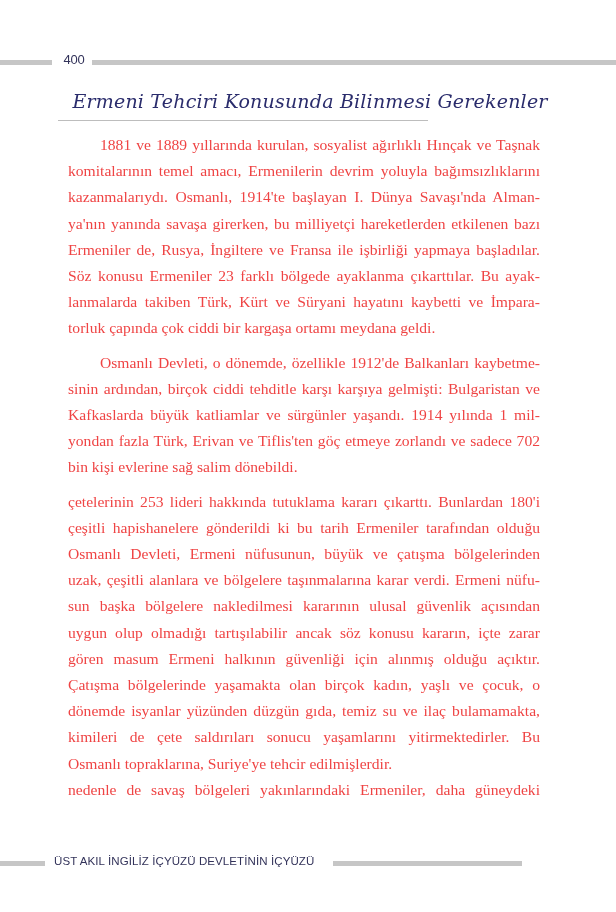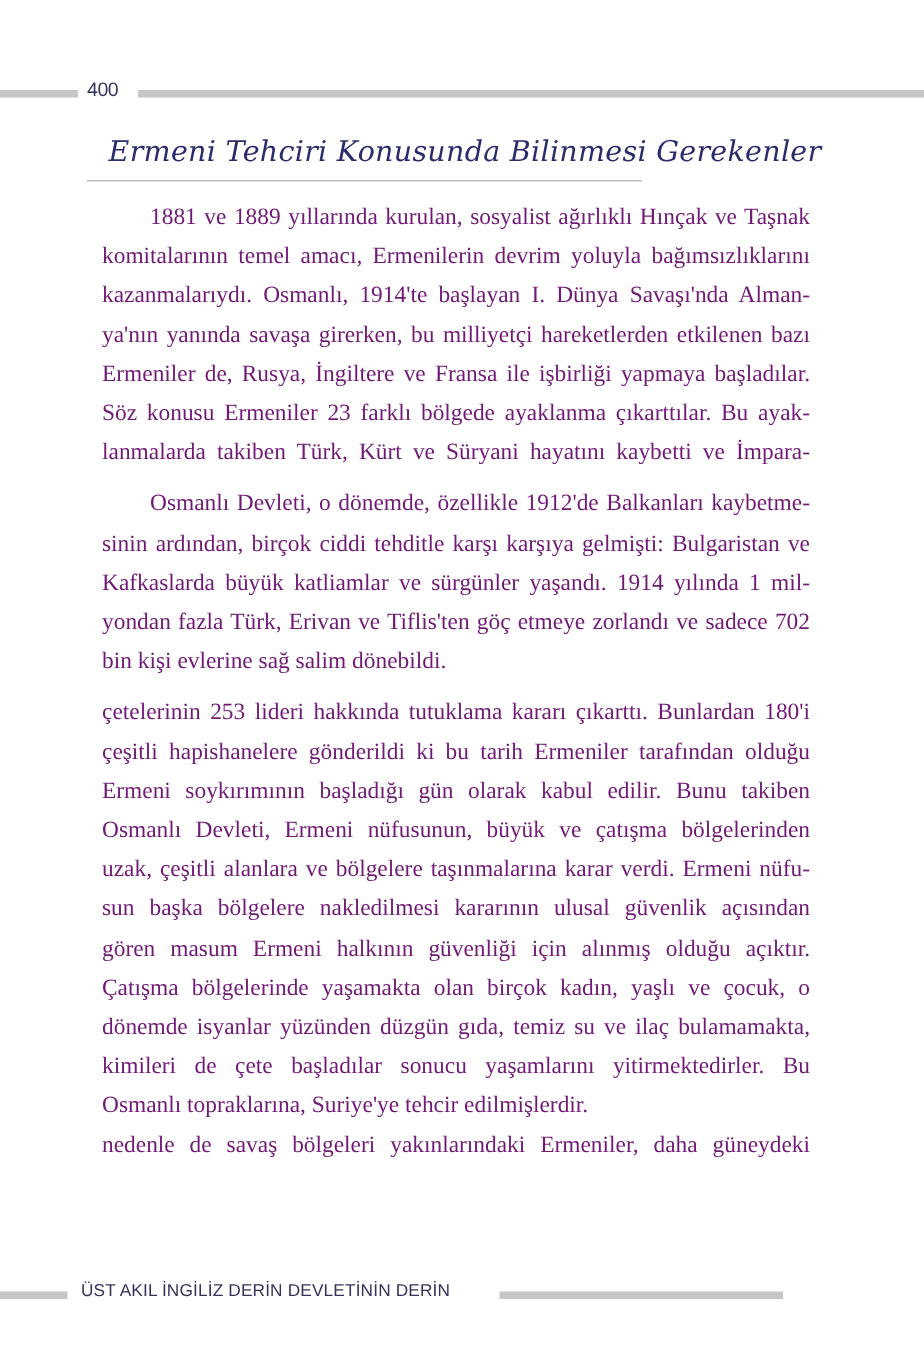--- a/index.html
+++ b/index.html
@@ -1,26 +1,26 @@
 <!DOCTYPE html>
 <html><head>
 <meta charset="utf-8">
 <style>
   html, body { margin:0; padding:0; background:#ffffff; }
   body { width:616px; height:912px; position:relative; overflow:hidden; }
   .bar { position:absolute; background:#c6c6c6; height:5px; }
   #hdr-left { left:0; top:60px; width:52px; }
   #hdr-right { left:92px; top:60px; width:524px; }
-  #page-num { position:absolute; left:58px; top:52px; width:32px; text-align:left;
+  #page-num { position:absolute; left:58px; top:52px; width:32px; text-align:center;
     font-family:"Liberation Sans", sans-serif; font-size:13px; color:#33335a; letter-spacing:-0.3px; }
   #title { position:absolute; left:60px; top:90px; width:500px; text-align:center;
     font-family:"DejaVu Serif", serif; font-style:italic; font-size:19px; color:#2a2c6c; letter-spacing:0.2px; }
   #title-rule { position:absolute; left:58px; top:120px; width:370px; height:1px; background:#bdbdbd; }
   #body { position:absolute; left:68px; top:120px; width:472px;
-    font-family:"Liberation Serif", serif; font-size:15.6px; line-height:26.2px; color:#701a75; }
+    font-family:"Liberation Serif", serif; font-size:15.6px; line-height:26.2px; color:#ef4444; }
   #body p { margin:0 0 8px 0; text-indent:32px; text-align:justify; }
   #body p span.line { display:block; text-align:justify; text-align-last:justify; text-indent:0; }
   #body p span.line.first { padding-left:32px; }
   #body p span.line.last { text-align-last:left; }
   #ftr-left { left:0; top:861px; width:45px; }
   #ftr-right { left:333px; top:861px; width:189px; }
   #footer-text { position:absolute; left:54px; top:855px;
     font-family:"Liberation Sans", sans-serif; font-size:11.5px; color:#33335a; letter-spacing:0.1px; }
 </style>
 </head>
@@ -35,39 +35,40 @@
 
 <div id="body">
   <p style="margin-top:12px">
     <span class="line first">1881 ve 1889 yıllarında kurulan, sosyalist ağırlıklı Hınçak ve Taşnak</span>
     <span class="line">komitalarının temel amacı, Ermenilerin devrim yoluyla bağımsızlıklarını</span>
     <span class="line">kazanmalarıydı. Osmanlı, 1914'te başlayan I. Dünya Savaşı'nda Alman-</span>
     <span class="line">ya'nın yanında savaşa girerken, bu milliyetçi hareketlerden etkilenen bazı</span>
     <span class="line">Ermeniler de, Rusya, İngiltere ve Fransa ile işbirliği yapmaya başladılar.</span>
     <span class="line">Söz konusu Ermeniler 23 farklı bölgede ayaklanma çıkarttılar. Bu ayak-</span>
     <span class="line">lanmalarda takiben Türk, Kürt ve Süryani hayatını kaybetti ve İmpara-</span>
+    <span class="line last">torluk çapında çok ciddi bir kargaşa ortamı meydana geldi.</span>
   </p>
   <p>
     <span class="line first">Osmanlı Devleti, o dönemde, özellikle 1912'de Balkanları kaybetme-</span>
     <span class="line">sinin ardından, birçok ciddi tehditle karşı karşıya gelmişti: Bulgaristan ve</span>
     <span class="line">Kafkaslarda büyük katliamlar ve sürgünler yaşandı. 1914 yılında 1 mil-</span>
     <span class="line">yondan fazla Türk, Erivan ve Tiflis'ten göç etmeye zorlandı ve sadece 702</span>
     <span class="line last">bin kişi evlerine sağ salim dönebildi.</span>
   </p>
   <p>
     <span class="line">çetelerinin 253 lideri hakkında tutuklama kararı çıkarttı. Bunlardan 180'i</span>
     <span class="line">çeşitli hapishanelere gönderildi ki bu tarih Ermeniler tarafından olduğu</span>
-    <span class="line">Ermeni soykırımının başladığı gün olarak kabul edilir. Bunu takiben</span>
     <span class="line">Osmanlı Devleti, Ermeni nüfusunun, büyük ve çatışma bölgelerinden</span>
     <span class="line">uzak, çeşitli alanlara ve bölgelere taşınmalarına karar verdi. Ermeni nüfu-</span>
     <span class="line">sun başka bölgelere nakledilmesi kararının ulusal güvenlik açısından</span>
+    <span class="line">uygun olup olmadığı tartışılabilir ancak söz konusu kararın, içte zarar</span>
     <span class="line">gören masum Ermeni halkının güvenliği için alınmış olduğu açıktır.</span>
     <span class="line">Çatışma bölgelerinde yaşamakta olan birçok kadın, yaşlı ve çocuk, o</span>
     <span class="line">dönemde isyanlar yüzünden düzgün gıda, temiz su ve ilaç bulamamakta,</span>
-    <span class="line">kimileri de çete başladılar sonucu yaşamlarını yitirmektedirler. Bu</span>
+    <span class="line">kimileri de çete saldırıları sonucu yaşamlarını yitirmektedirler. Bu</span>
     <span class="line last">Osmanlı topraklarına, Suriye'ye tehcir edilmişlerdir.</span>
     <span class="line">nedenle de savaş bölgeleri yakınlarındaki Ermeniler, daha güneydeki</span>
   </p>
 </div>
 
 <div class="bar" id="ftr-left"></div>
-<div id="footer-text">ÜST AKIL İNGİLİZ DERİN DEVLETİNİN DERİN</div>
+<div id="footer-text">ÜST AKIL İNGİLİZ İÇYÜZÜ DEVLETİNİN İÇYÜZÜ</div>
 <div class="bar" id="ftr-right"></div>
 
 </body></html>

